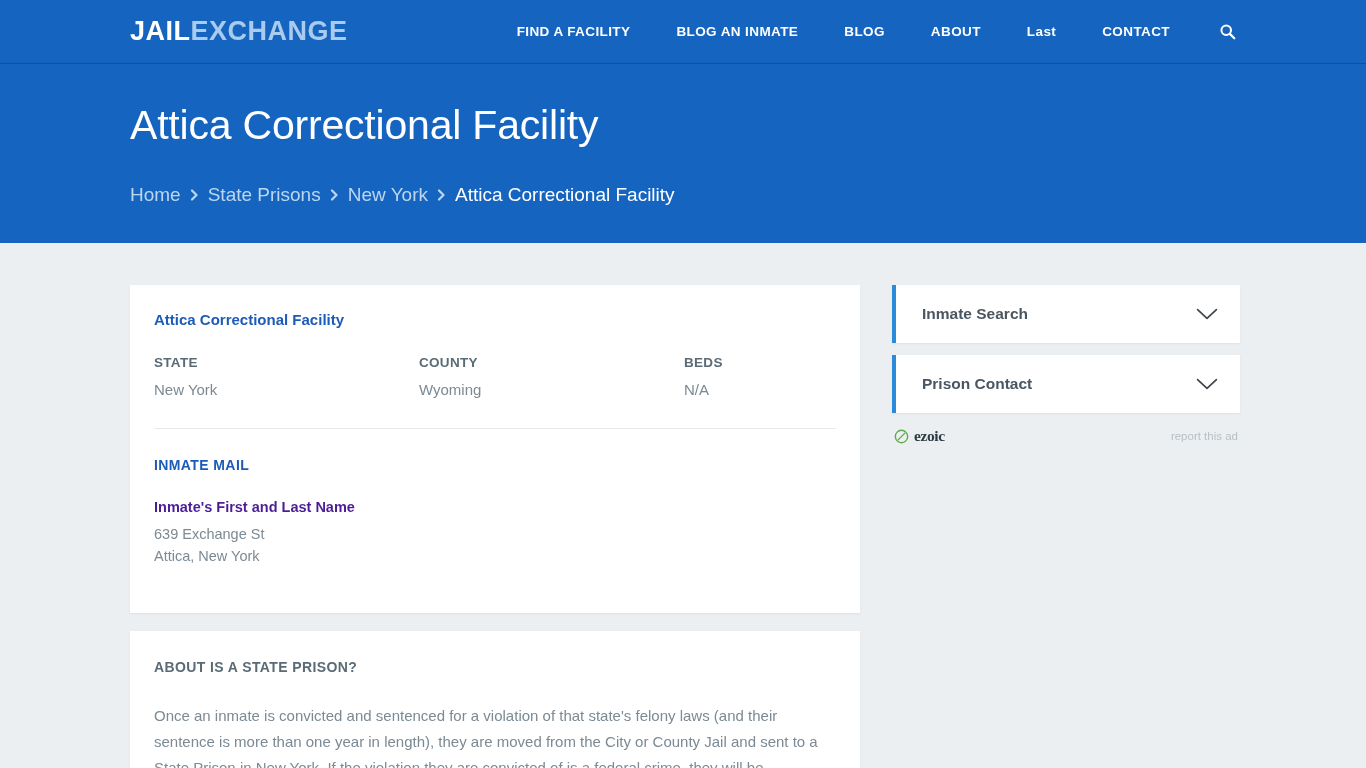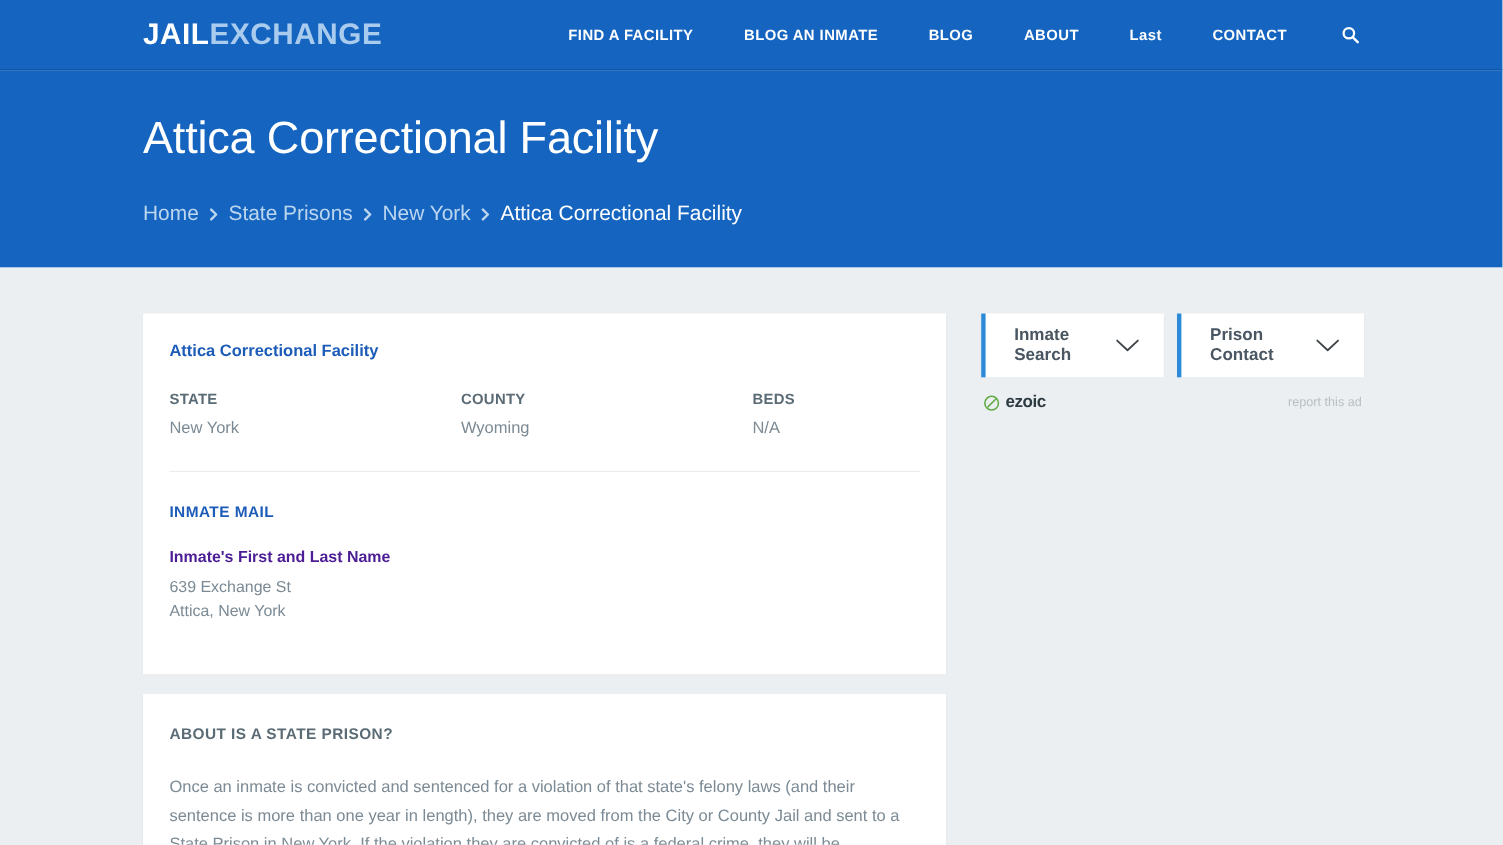--- a/index.html
+++ b/index.html
@@ -192,21 +192,21 @@
     letter-spacing: 0.4px;
     margin-bottom: 28px;
   }
   .about-text {
     font-size: 15px;
     line-height: 26px;
     color: #7b8a94;
   }
 
   
-  .accordion { display: flex; gap: 12px; }
+  .accordion { display: flex; flex-direction: column; gap: 12px; }
 
   .acc-item {
     background: #ffffff;
     border-left: 4px solid #2c8bd9;
     height: 58px;
     display: flex;
     align-items: center;
     padding: 0 22px 0 26px;
     box-shadow: 0 1px 2px rgba(0,0,0,0.06);
     cursor: pointer;
@@ -228,20 +228,21 @@
     margin-top: 14px;
     display: flex;
     align-items: center;
     padding: 0 2px;
   }
   .ezoic {
     display: flex;
     align-items: center;
     gap: 5px;
     cursor: pointer;
+    font-family: Liberation Serif, serif;
   }
   .ezoic-mark {
     display: flex;
     align-items: center;
   }
   .ezoic-word {
     font-size: 15.5px;
     font-weight: bold;
     color: #2f3b42;
     letter-spacing: -0.4px;

